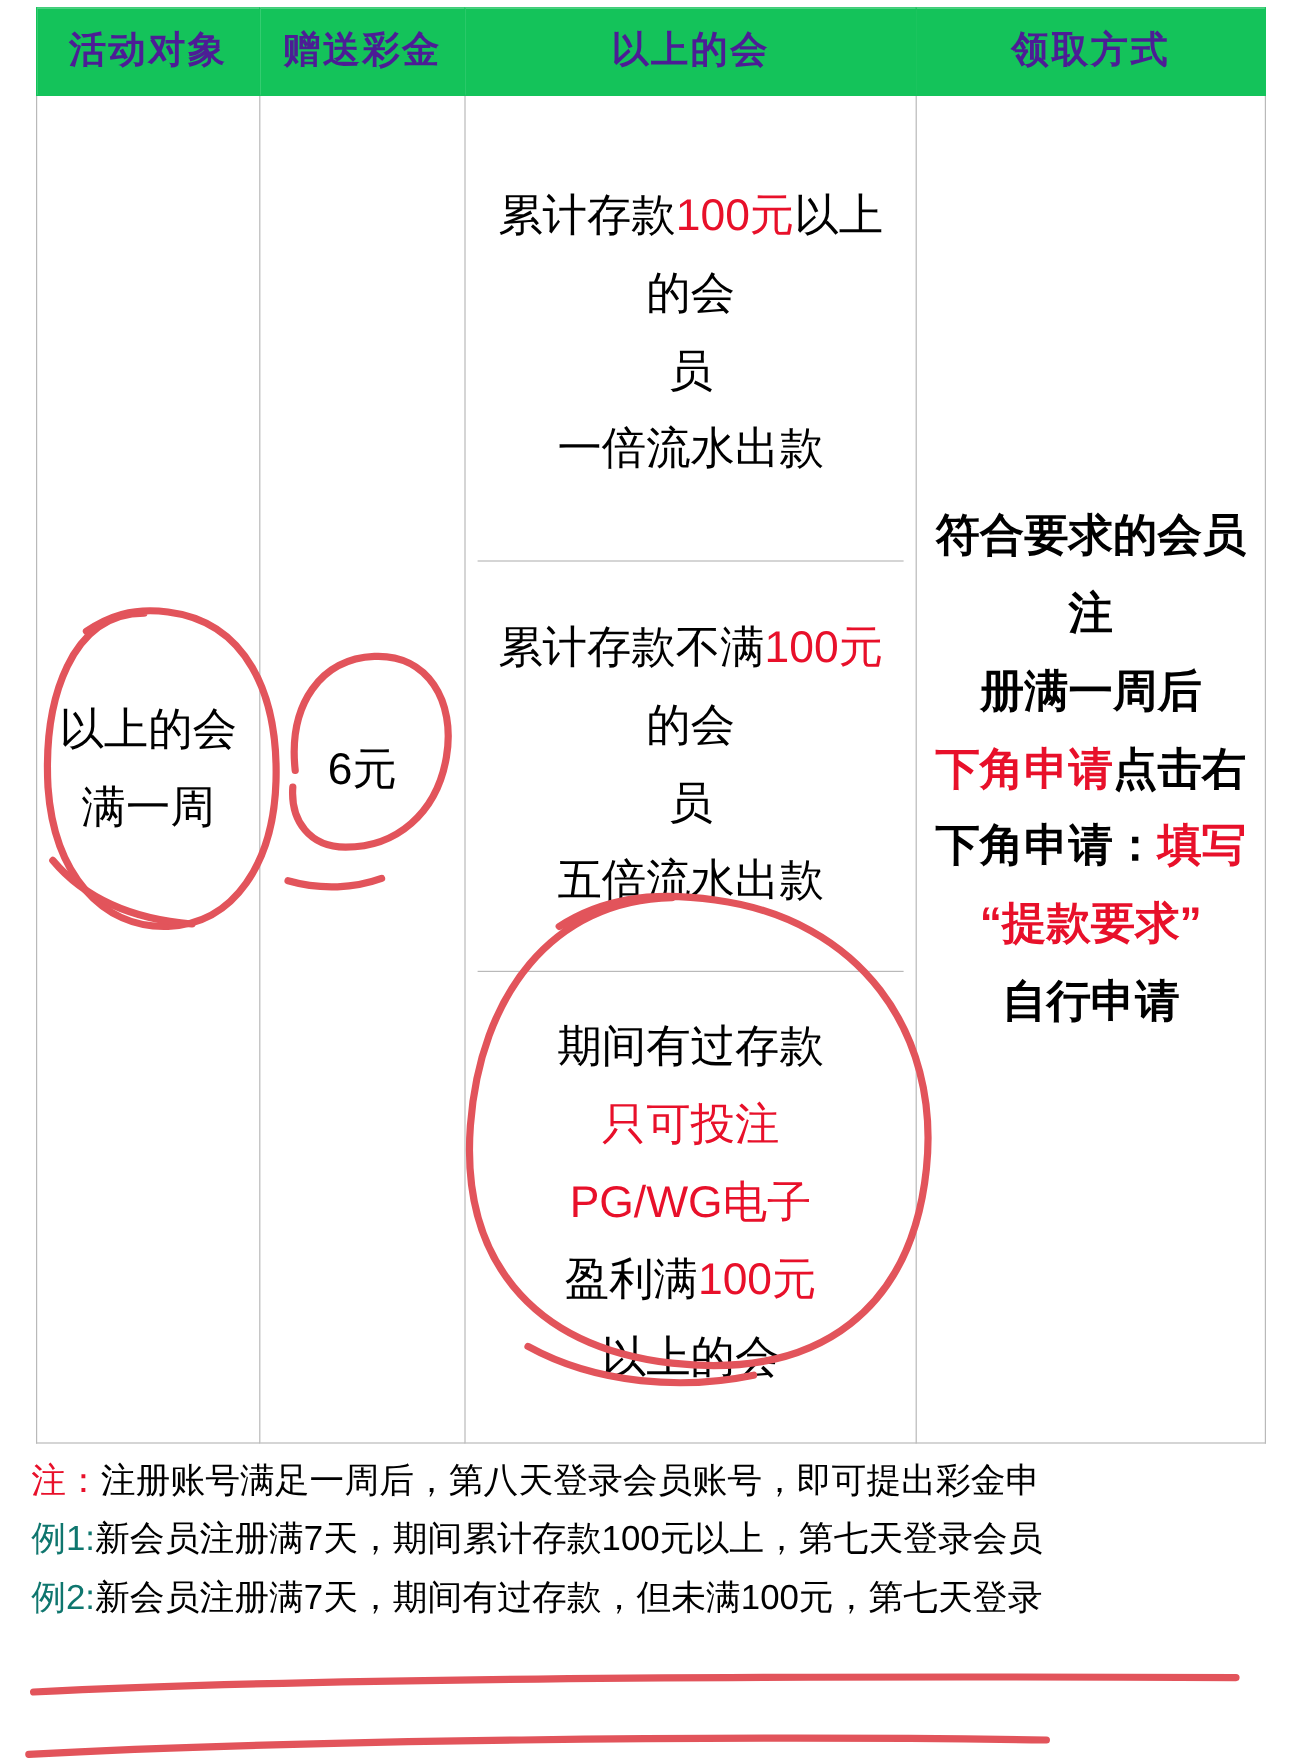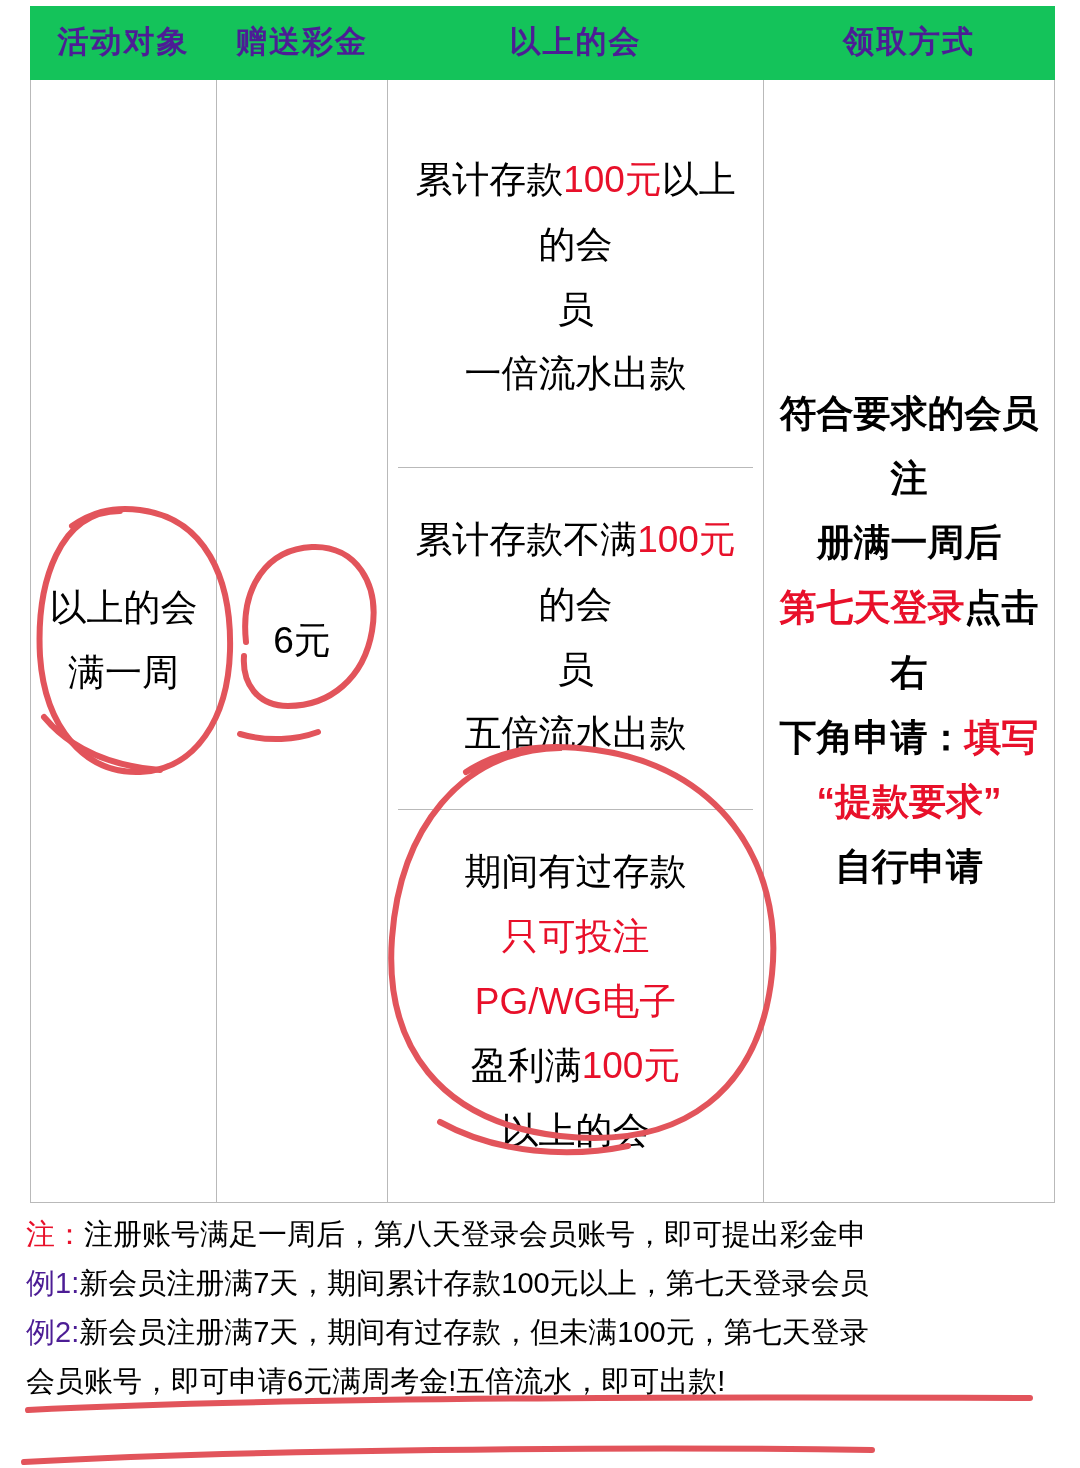--- a/index.html
+++ b/index.html
@@ -35,21 +35,21 @@
     font-size:37px;
     line-height:1.75;
     padding:8px 10px;
   }
   .col1{width:185px;}
   .col2{width:170px;}
   .col3{width:375px;}
   .col4{width:290px;font-weight:bold;}
 
   .red{color:#e8102a;}
-  .blue{color:#4c1d95;margin-top:32px;}
+  .blue{color:#0f766e;margin-top:32px;}
   .sub-line{display:block;}
   .cell-inner{padding:6px 4px;}
   .tier{
     border-bottom:1px solid #b9b9b9;
     padding:26px 6px 30px 6px;
   }
   .tier:last-child{border-bottom:none;}
   .tier-a{padding-top:60px;padding-bottom:60px;}
   .tier-b{padding-top:40px;padding-bottom:42px;}
   .tier-c{padding-top:30px;padding-bottom:30px;}
@@ -124,21 +124,21 @@
             </span>
             <span class="sub-line">以上的会</span>
           </div>
         </td>
 
         <td class="col4">
           <div class="cell-inner">
             <span class="sub-line">符合要求的会员注</span>
             <span class="sub-line">册满一周后</span>
             <span class="sub-line">
-              <span class="red">第七天登录</span><span>点击右</span>
+              <span class="red">下角申请</span><span>点击右</span>
             </span>
             <span class="sub-line">
               <span>下角申请：</span><span class="red">填写</span>
             </span>
             <span class="sub-line red">“提款要求”</span>
             <span class="sub-line">自行申请</span>
           </div>
         </td>
       </tr>
     </tbody>
@@ -147,23 +147,20 @@
   <div class="notes">
     <p>
       <span class="red">注：</span><span>注册账号满足一周后，第八天登录会员账号，即可提出彩金申</span>
     </p>
     <p>
       <span class="blue">例1:</span><span>新会员注册满7天，期间累计存款100元以上，第七天登录会员</span>
     </p>
     <p>
       <span class="blue">例2:</span><span>新会员注册满7天，期间有过存款，但未满100元，第七天登录</span>
     </p>
-    <p>
-      <span>会员账号，即可申请6元满周考金!五倍流水，即可出款!</span>
-    </p>
   </div>
 
   <svg class="ink" viewBox="0 0 1080 1468">
     <g fill="none" stroke="#e2545b" stroke-width="6" stroke-linecap="round" stroke-linejoin="round">
       <path d="M120 505 C 60 505, 36 575, 40 650 C 45 722, 85 768, 140 766 C 196 764, 228 712, 230 645 C 232 572, 205 512, 140 504 C 110 500, 90 508, 72 520"></path>
       <path d="M44 711 C 70 742, 110 760, 160 764"></path>
       <path d="M246 636 C 240 580, 268 543, 312 541 C 356 539, 380 578, 372 625 C 364 672, 330 700, 288 700 C 258 700, 242 678, 244 650"></path>
       <path d="M240 728 C 268 736, 296 734, 318 726"></path>
       <path d="M560 742 C 460 744, 400 824, 392 932 C 384 1040, 440 1116, 560 1130 C 686 1144, 760 1082, 772 968 C 784 854, 716 760, 596 744 C 540 736, 500 744, 466 766"></path>
       <path d="M440 1116 C 498 1148, 570 1152, 628 1140"></path>

